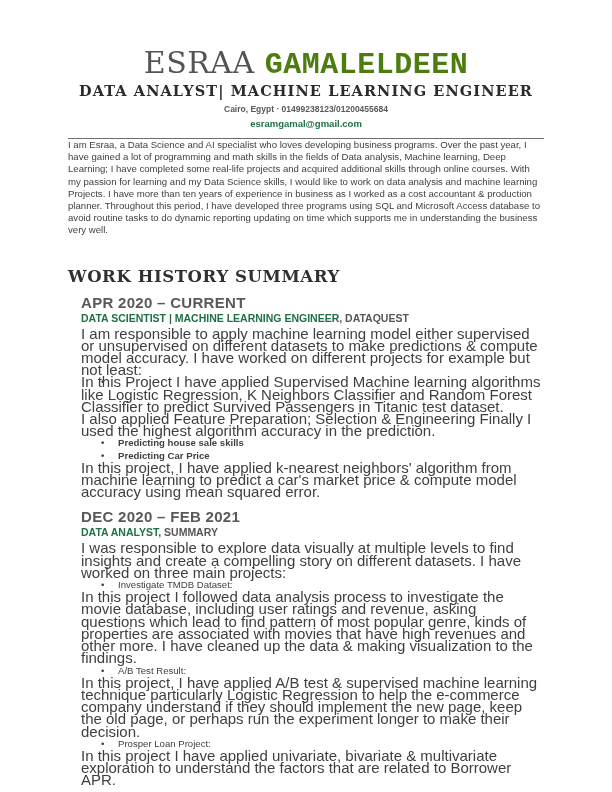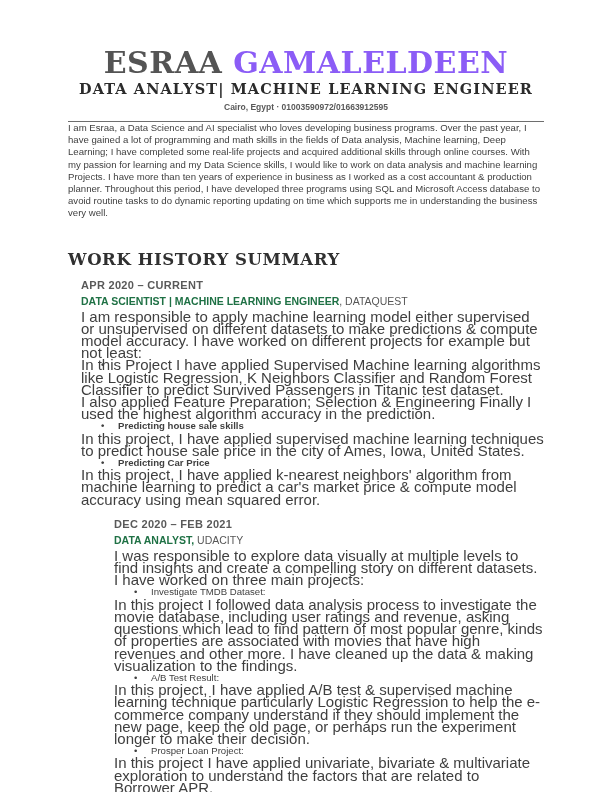--- a/index.html
+++ b/index.html
@@ -21,22 +21,22 @@
   }
   
   .header { text-align: center; }
   .name {
     font-family: "DejaVu Serif", "Liberation Serif", serif;
     font-size: 30px;
     line-height: 34px;
     letter-spacing: 0.5px;
     white-space: nowrap;
   }
-  .name .first { color: #545454; font-weight: 700; }
-  .name .last  { color: #8b5cf6; font-weight: 700; }
+  .name .first { color: #545454; font-weight: 400; }
+  .name .last  { color: #4d7c0f; font-weight: 700; font-family: Liberation Mono, monospace; }
   .subtitle {
     font-family: "DejaVu Serif", "Liberation Serif", serif;
     font-size: 14.5px;
     line-height: 18px;
     font-weight: 700;
     color: #2b2b2b;
     letter-spacing: 1.1px;
     margin-top: 0;
     white-space: nowrap;
   }
@@ -69,37 +69,37 @@
   
   .section-title {
     font-family: "DejaVu Serif", "Liberation Serif", serif;
     font-size: 16.5px;
     font-weight: 600;
     letter-spacing: 0.6px;
     color: #303030;
     margin: 30px 0 0 0;
   }
   .jobs { margin: 11px 0 0 13px; }
-  .job + .job { margin-top: 13px; margin-left: 33px; }
+  .job + .job { margin-top: 13px; }
   .job-dates {
-    font-size: 11px;
+    font-size: 15px;
     line-height: 11px;
     font-weight: 700;
     color: #595959;
     letter-spacing: 0.3px;
     margin-bottom: 4px;
   }
   .job-title {
     font-size: 10.5px;
     line-height: 13px;
     margin-bottom: 3px;
     color: #595959;
   }
   .job-title .role { color: #1f7145; font-weight: 700; }
-  .job-title .company { color: #565656; font-weight: 400; }
+  .job-title .company { color: #565656; font-weight: 700; }
   .para {
     font-size: 15px;
     line-height: 12.2px;
     color: #3f3f3f;
   }
   .bullet {
     position: relative;
     font-size: 9.6px;
     line-height: 12.2px;
     color: #3f3f3f;
@@ -113,47 +113,47 @@
   .bullet.bold { font-weight: 700; }
 </style>
 </head>
 <body>
 
 <div class="page">
 
   <div class="header">
     <div class="name"><span class="first">ESRAA </span><span class="last">GAMALELDEEN</span></div>
     <div class="subtitle">DATA ANALYST| MACHINE LEARNING ENGINEER</div>
-    <div class="contact">Cairo, Egypt · 01003590972/01663912595</div>
+    <div class="contact">Cairo, Egypt · 01499238123/01200455684</div>
+    <div class="email">esramgamal@gmail.com</div>
     <hr class="rule">
   </div>
 
   <div class="summary">I am Esraa, a Data Science and AI specialist who loves developing business programs. Over the past year, I have gained a lot of programming and math skills in the fields of Data analysis, Machine learning, Deep Learning; I have completed some real-life projects and acquired additional skills through online courses. With my passion for learning and my Data Science skills, I would like to work on data analysis and machine learning Projects. I have more than ten years of experience in business as I worked as a cost accountant &amp; production planner. Throughout this period, I have developed three programs using SQL and Microsoft Access database to avoid routine tasks to do dynamic reporting updating on time which supports me in understanding the business very well.</div>
 
   <h2 class="section-title">WORK HISTORY SUMMARY</h2>
 
   <div class="jobs" id="jobs">
     <section class="job">
       <div class="job-dates">APR 2020 – CURRENT</div>
       <div class="job-title"><span class="role">DATA SCIENTIST | MACHINE LEARNING ENGINEER</span><span class="company">, DATAQUEST</span></div>
       <div class="job-blocks">
           <div class="para">I am responsible to apply machine learning model either supervised or unsupervised on different datasets to make predictions &amp; compute model accuracy. I have worked on different projects for example but not least:</div>
           <div class="bullet bold"><span class="marker">•</span></div>
           <div class="para">In this Project I have applied Supervised Machine learning algorithms like Logistic Regression, K Neighbors Classifier and Random Forest Classifier to predict Survived Passengers in Titanic test dataset.</div>
           <div class="para">I also applied Feature Preparation; Selection &amp; Engineering Finally I used the highest algorithm accuracy in the prediction.</div>
           <div class="bullet bold"><span class="marker">•</span><span>Predicting house sale skills</span></div>
-          <div class="para">In this project, I have applied supervised machine learning techniques to predict house sale price in the city of Ames, Iowa, United States.</div>
           <div class="bullet bold"><span class="marker">•</span><span>Predicting Car Price</span></div>
           <div class="para">In this project, I have applied k-nearest neighbors' algorithm from machine learning to predict a car's market price &amp; compute model accuracy using mean squared error.</div>
         </div>
     </section>
 
     <section class="job">
       <div class="job-dates">DEC 2020 – FEB 2021</div>
-      <div class="job-title"><span class="role">DATA ANALYST,</span><span class="company"> UDACITY</span></div>
+      <div class="job-title"><span class="role">DATA ANALYST,</span><span class="company"> SUMMARY</span></div>
       <div class="job-blocks">
           <div class="para">I was responsible to explore data visually at multiple levels to find insights and create a compelling story on different datasets. I have worked on three main projects:</div>
           <div class="bullet"><span class="marker">•</span><span>Investigate TMDB Dataset:</span></div>
           <div class="para">In this project I followed data analysis process to investigate the movie database, including user ratings and revenue, asking questions which lead to find pattern of most popular genre, kinds of properties are associated with movies that have high revenues and other more. I have cleaned up the data &amp; making visualization to the findings.</div>
           <div class="bullet"><span class="marker">•</span><span>A/B Test Result:</span></div>
           <div class="para">In this project, I have applied A/B test &amp; supervised machine learning technique particularly Logistic Regression to help the e-commerce company understand if they should implement the new page, keep the old page, or perhaps run the experiment longer to make their decision.</div>
           <div class="bullet"><span class="marker">•</span><span>Prosper Loan Project:</span></div>
           <div class="para">In this project I have applied univariate, bivariate &amp; multivariate exploration to understand the factors that are related to Borrower APR.</div>
         </div>
     </section>

